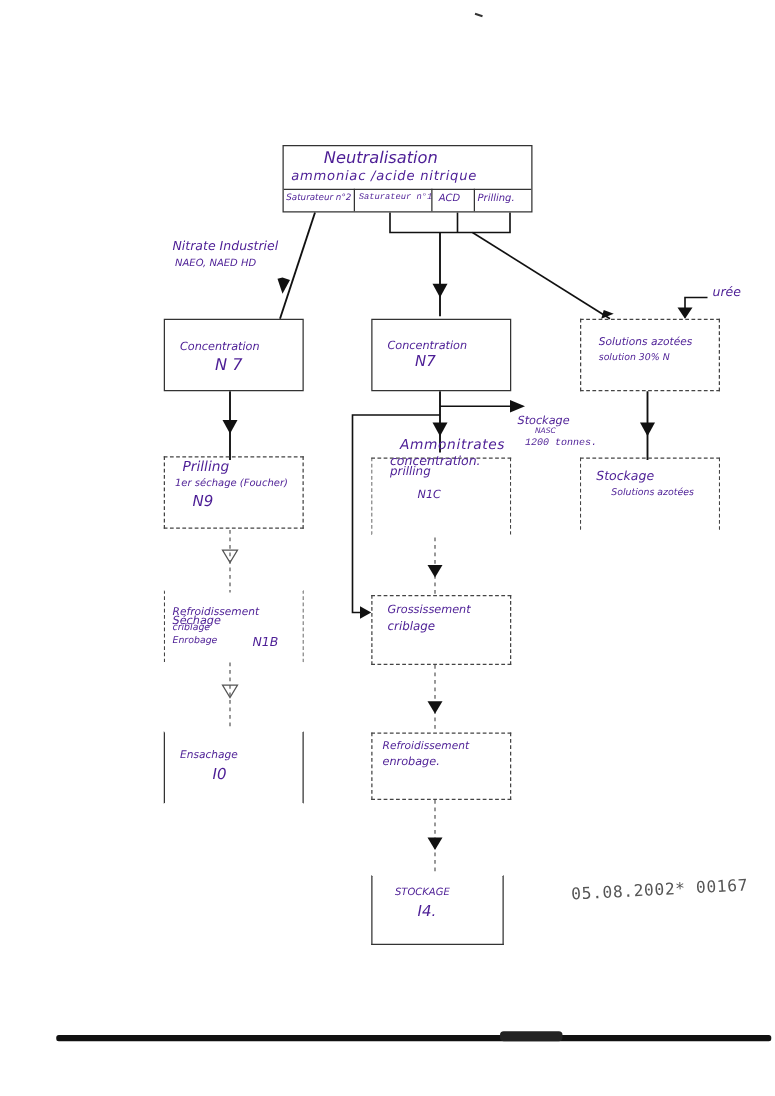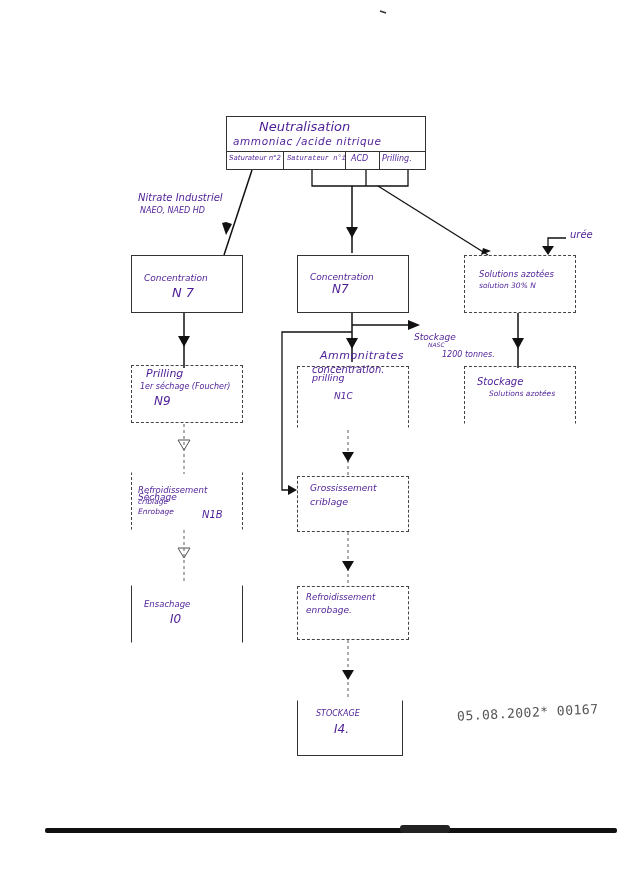--- a/index.html
+++ b/index.html
@@ -103,21 +103,21 @@
   <div class="txt hw" style="left:38px;top:27px;font-size:12px;">I0</div>
 </div>
 
 <div class="box" style="left:297px;top:255px;width:112px;height:58px;">
   <div class="txt hw" style="left:12px;top:16px;font-size:9px;">Concentration</div>
   <div class="txt hw" style="left:34px;top:27px;font-size:12px;">N7</div>
 </div>
 <div class="txt hw" style="left:320px;top:350px;font-size:11px;letter-spacing:0.5px;">Ammonitrates</div>
 <div class="txt hw" style="left:414px;top:332px;font-size:9px;">Stockage</div>
 <div class="txt hw" style="left:428px;top:342px;font-size:6px;">NASC</div>
-<div class="txt hw" style="left:442px;top:350px;font-size:8px;">1200 tonnes.</div>
+<div class="txt hw" style="left:420px;top:350px;font-size:8px;font-family:Liberation Mono, monospace;">1200 tonnes.</div>
 
 <div class="box dashed" style="left:297px;top:366px;width:112px;height:62px;border-bottom-color:transparent;">
   <div class="txt hw" style="left:14px;top:-3px;font-size:10px;">concentration.</div>
   <div class="txt hw" style="left:14px;top:6px;font-size:9.5px;">prilling</div>
   <div class="txt hw" style="left:36px;top:24px;font-size:9px;">N1C</div>
 </div>
 <div class="box dashed" style="left:297px;top:476px;width:112px;height:56px;">
   <div class="txt hw" style="left:12px;top:6px;font-size:9px;">Grossissement</div>
   <div class="txt hw" style="left:12px;top:20px;font-size:9.5px;">criblage</div>
 </div>

